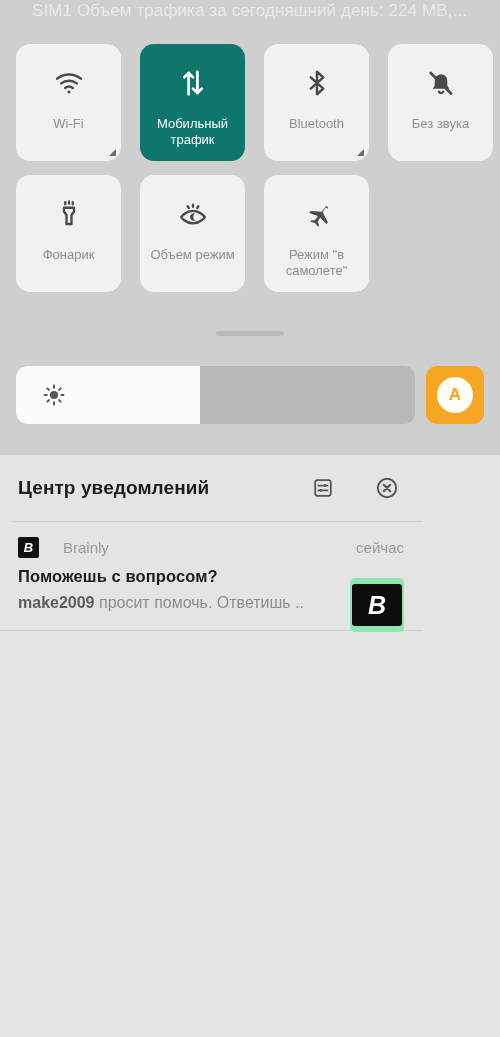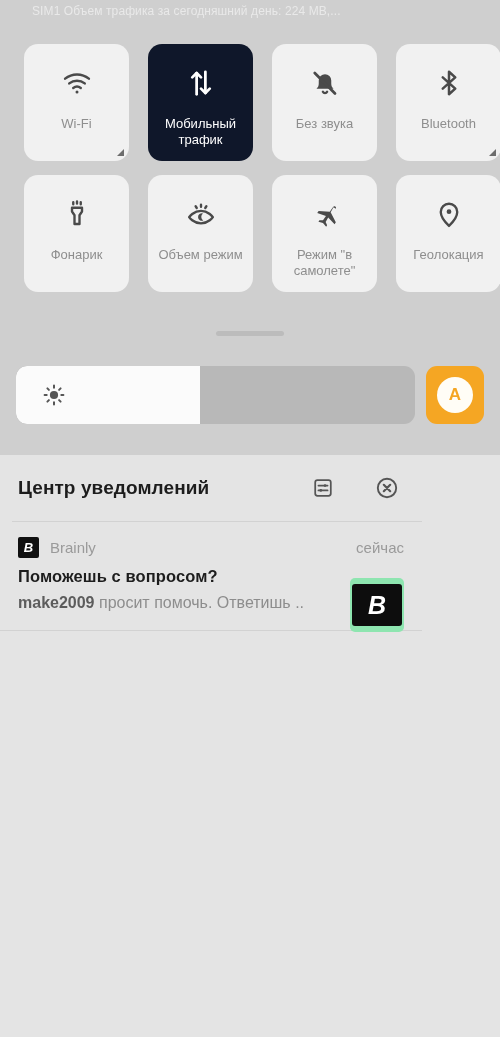--- a/index.html
+++ b/index.html
@@ -37,52 +37,52 @@
     position: absolute;
     top: -2px; left: 0;
     width: 500px;
     height: 26px;
     display: flex;
     align-items: center;
     padding-left: 32px;
     overflow: hidden;
   }
   .status-text {
-    font-size: 12px;
+    font-size: 17px;
     color: #e9e9e9;
     white-space: nowrap;
     letter-spacing: 0.1px;
   }
 
   
   .tiles {
     position: absolute;
     top: 44px;
-    left: 24px;
+    left: 16px;
     width: 468px;
     display: grid;
     grid-template-columns: repeat(4, 105px);
     grid-auto-rows: 117px;
     column-gap: 19px;
     row-gap: 14px;
   }
 
   .tile {
     position: relative;
     border-radius: 14px;
     background: #f1f1f1;
     display: flex;
     flex-direction: column;
     align-items: center;
     justify-content: flex-start;
     padding-top: 24px;
     cursor: pointer;
     overflow: hidden;
   }
-  .tile.active { background: #0f172a; }
+  .tile.active { background: #0f766e; }
 
   .tile-icon {
     width: 30px;
     height: 30px;
     display: flex;
     align-items: center;
     justify-content: center;
     color: #4a4a4a;
   }
   .tile.active .tile-icon { color: #ffffff; }
@@ -238,21 +238,21 @@
     display: flex;
     align-items: center;
     justify-content: center;
     font-size: 13px;
     font-weight: bold;
     font-style: italic;
     color: #ffffff;
     flex: 0 0 auto;
   }
   .app-name {
-    margin-left: 11px;
+    margin-left: 24px;
     font-size: 15px;
     color: #9a9a9a;
   }
   .notif-time {
     margin-left: auto;
     font-size: 15px;
     color: #9a9a9a;
     text-align: center;
   }
 
@@ -338,41 +338,41 @@
             <path d="M5 7.5 8.5 4l3.5 3.5"></path>
             <path d="M15.5 3v17"></path>
             <path d="M12 16.5 15.5 20l3.5-3.5"></path>
           </svg>
         </span>
         <span class="tile-label">Мобильный трафик</span>
       </div>
 
       <div class="tile">
         <span class="tile-icon">
+          <svg viewBox="0 0 24 24" fill="none" stroke="currentColor" stroke-width="2" stroke-linecap="round" stroke-linejoin="round">
+            <path d="M7 7.5 17 16.5 12 21V3l5 4.5L7 16.5"></path>
+          </svg>
+        </span>
+        <span class="tile-label">Bluetooth</span>
+        <span class="tile-corner"></span>
+      </div>
+
+      <div class="tile">
+        <span class="tile-icon">
           <svg viewBox="0 0 24 24" fill="none" stroke="currentColor" stroke-width="1.9" stroke-linecap="round" stroke-linejoin="round">
             <path d="M17.5 16.5H5.2c1.3-1.3 1.8-2.3 1.8-4.2V10a5 5 0 0 1 5-5 5 5 0 0 1 5 5v2.3c0 1.9.5 2.9 1.8 4.2h-1.3z" fill="currentColor" stroke="none"></path>
             <path d="M10.3 19a1.9 1.9 0 0 0 3.4 0"></path>
             <path d="M3.8 4 20 20.4" stroke-width="2.2"></path>
           </svg>
         </span>
         <span class="tile-label">Без звука</span>
       </div>
 
       <div class="tile">
         <span class="tile-icon">
-          <svg viewBox="0 0 24 24" fill="none" stroke="currentColor" stroke-width="2" stroke-linecap="round" stroke-linejoin="round">
-            <path d="M7 7.5 17 16.5 12 21V3l5 4.5L7 16.5"></path>
-          </svg>
-        </span>
-        <span class="tile-label">Bluetooth</span>
-        <span class="tile-corner"></span>
-      </div>
-
-      <div class="tile">
-        <span class="tile-icon">
           <svg viewBox="0 0 24 24" fill="none" stroke="currentColor" stroke-width="1.9" stroke-linecap="round" stroke-linejoin="round">
             <path d="M8 7h8v3l-2 3v7h-4v-7l-2-3z"></path>
             <path d="M9 4.2V2.6M12 3.6V2M15 4.2V2.6"></path>
           </svg>
         </span>
         <span class="tile-label">Фонарик</span>
       </div>
 
       <div class="tile">
         <span class="tile-icon">
@@ -387,29 +387,20 @@
 
       <div class="tile">
         <span class="tile-icon">
           <svg viewBox="0 0 24 24" fill="currentColor">
             <path d="M21.3 9.7c.5-.5.5-1.3 0-1.8s-1.3-.5-1.8 0l-3.4 3.1-8.6-2.4-1.4 1.3 6.3 3.9-3 2.7-2.8-.6-1 1 3.3 1.9 1.9 3.3 1-1-.6-2.8 2.7-3 3.9 6.3 1.3-1.4-2.4-8.6 3.1-3.4z" transform="rotate(-12 12 12)"></path>
           </svg>
         </span>
         <span class="tile-label">Режим "в самолете"</span>
       </div>
 
-      <div class="tile">
-        <span class="tile-icon">
-          <svg viewBox="0 0 24 24" fill="none" stroke="currentColor" stroke-width="1.9" stroke-linecap="round" stroke-linejoin="round">
-            <path d="M12 21.5s6.6-6.3 6.6-11.1A6.6 6.6 0 0 0 12 3.8a6.6 6.6 0 0 0-6.6 6.6c0 4.8 6.6 11.1 6.6 11.1z"></path>
-            <circle cx="12" cy="10.1" r="1.9" fill="currentColor" stroke="none"></circle>
-          </svg>
-        </span>
-        <span class="tile-label">Геолокация</span>
-      </div>
 
     </div>
 
     <div class="drag-handle"></div>
 
     <div class="bright-row">
       <div class="slider">
         <div class="slider-fill" id="slider-fill" style="width: 46%;"></div>
         <span class="slider-icon">
           <svg viewBox="0 0 24 24" fill="none" stroke="currentColor" stroke-width="2" stroke-linecap="round">

